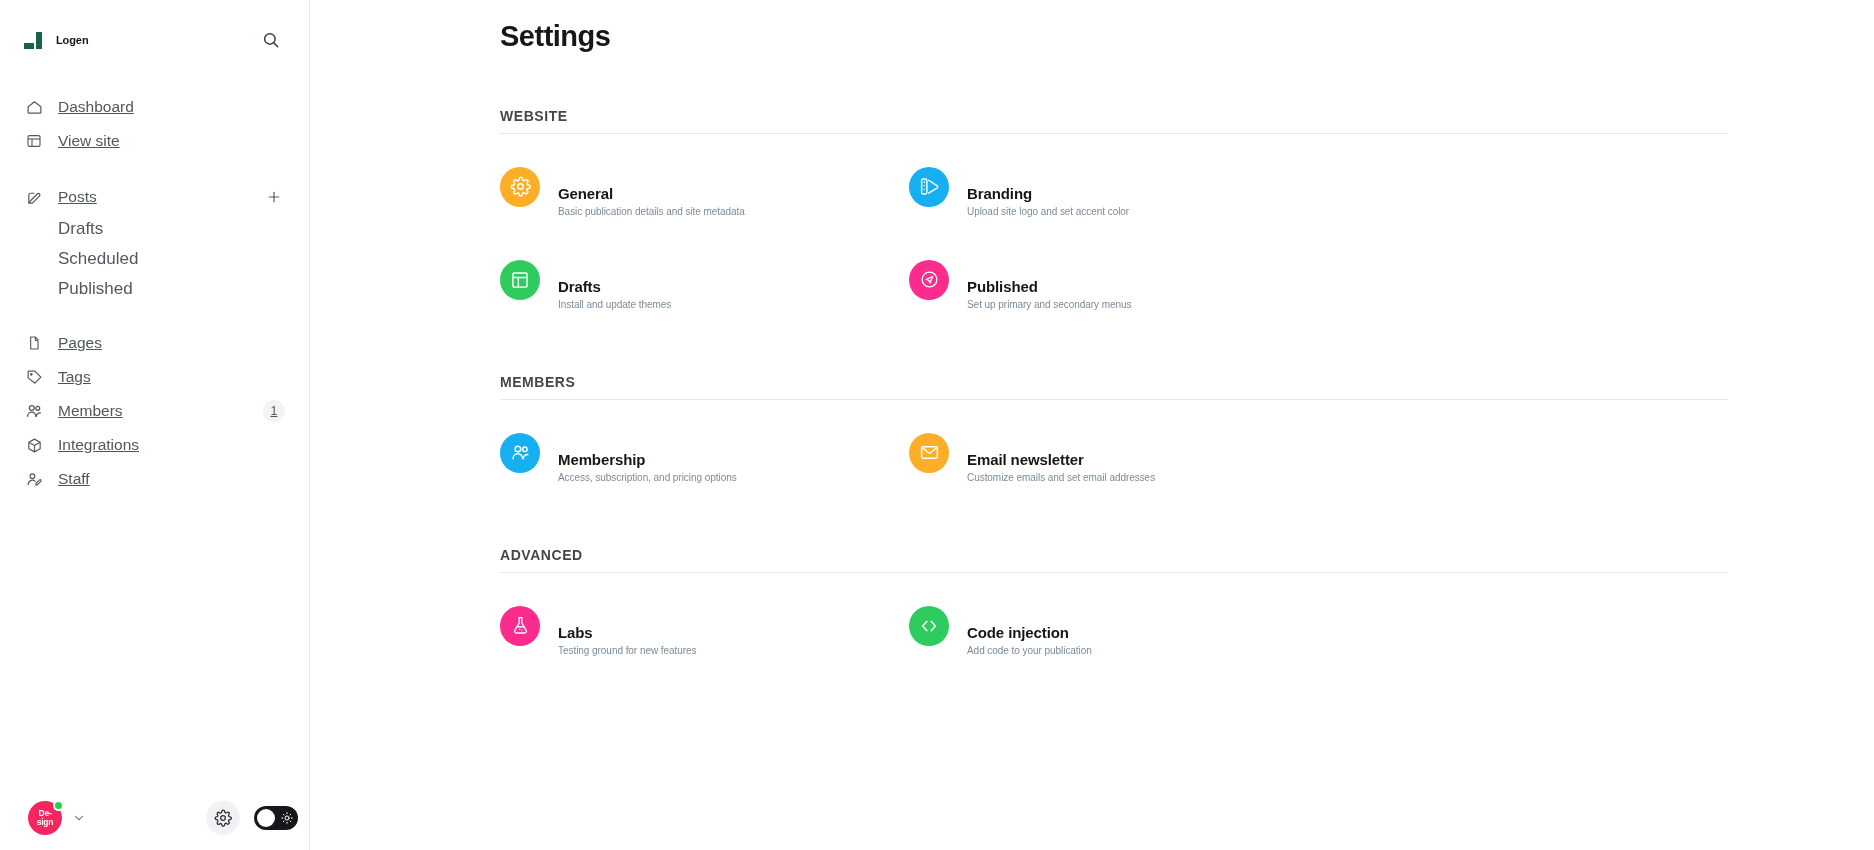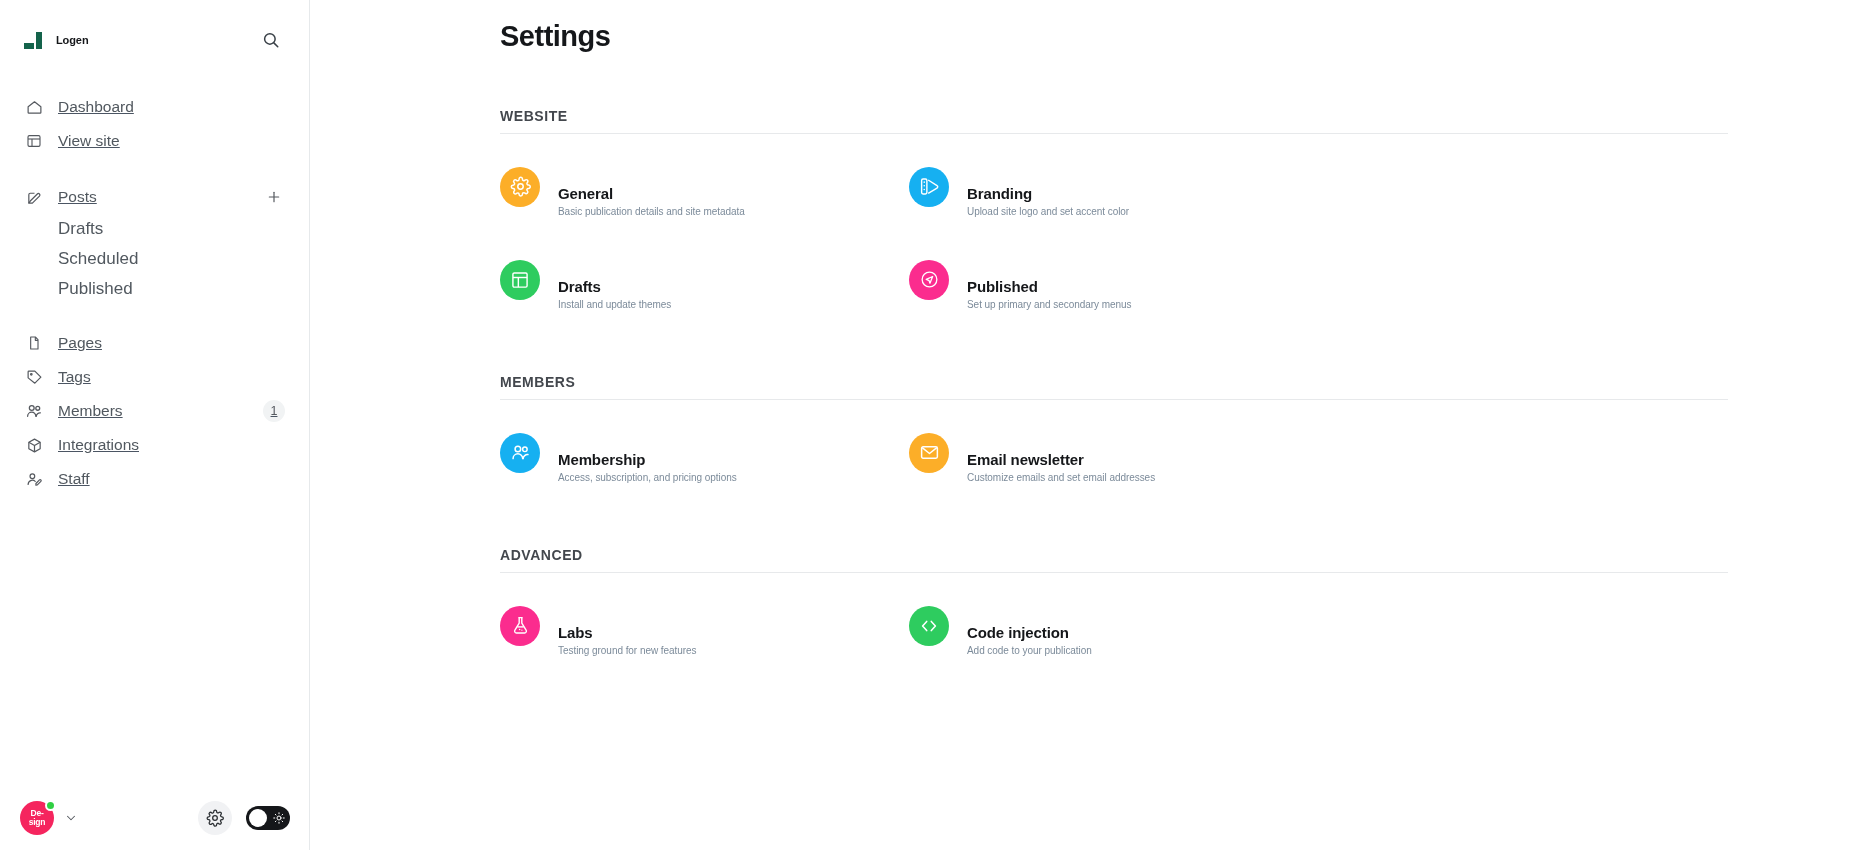--- a/index.html
+++ b/index.html
@@ -152,21 +152,21 @@
     color: #55595f;
     font-size: 12.5px;
     display: flex;
     align-items: center;
     justify-content: center;
   }
 
   
   .sidebar-bottom {
     position: absolute;
-    left: 0;
+    left: 8px;
     bottom: 0;
     width: 310px;
     height: 64px;
     display: flex;
     align-items: center;
     padding: 0 20px;
   }
 
   .avatar-wrap {
     position: relative;

